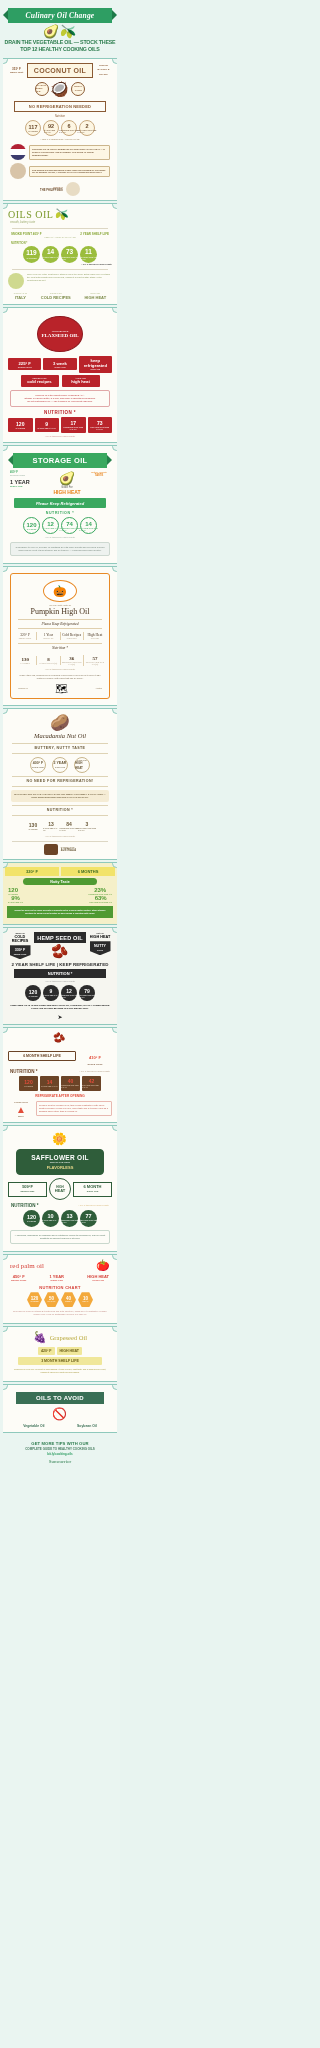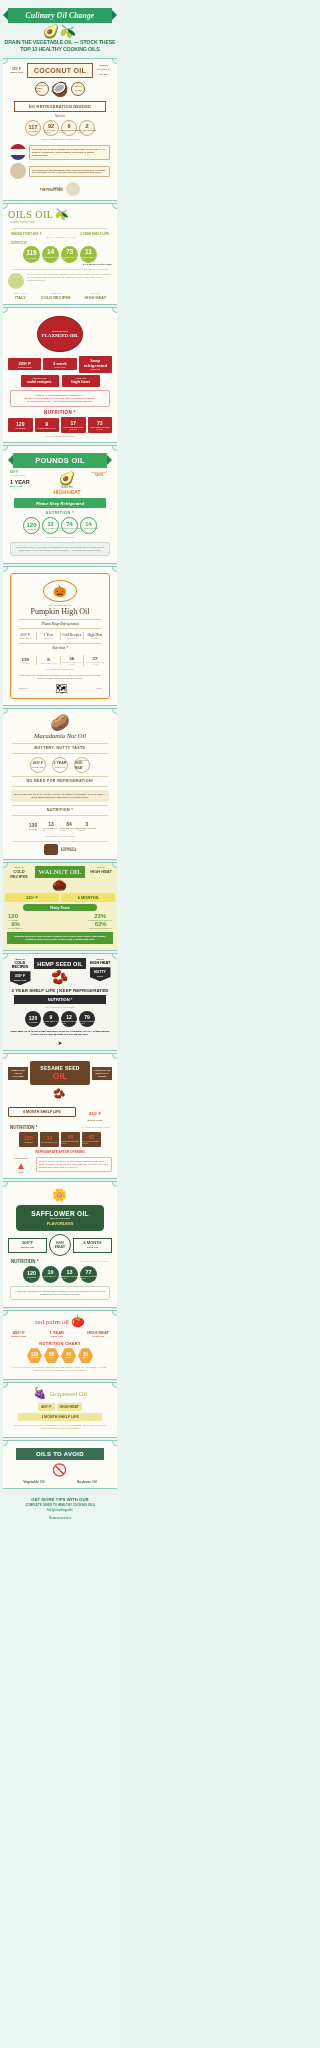--- a/index.html
+++ b/index.html
@@ -454,21 +454,21 @@
         </div>
       <div class="flax-nut" style="flex:1;">
           <b>73</b>
           <i>POLYUNSATURATED FAT (%)</i>
         </div>
     </div>
     <div class="center xtiny" style="color:#c88;margin-top:2px;">* per 1 tablespoon approximate</div>
   </div>
 
   <div class="panel">
-    <div class="avo-ribbon">POUNDS OIL</div>
+    <div class="avo-ribbon">STORAGE OIL</div>
     <div class="row" style="justify-content:space-between;align-items:flex-start;padding:0 2px;">
       <div style="width:36px;">
         <div class="tiny avo-green" style="font-weight:bold;">400° F</div>
         <div class="xtiny" style="color:#9bb0a2;">SMOKE POINT</div>
         <div style="font-size:5.5px;font-weight:bold;color:#333;margin-top:2px;">1 YEAR</div>
         <div class="xtiny avo-green" style="font-weight:bold;">SHELF LIFE</div>
       </div>
       <div class="center" style="width:38px;">
         <div style="font-size:13px;">🥑</div>
         <div class="tiny" style="color:#555;">Good For</div>
@@ -578,34 +578,20 @@
     <div class="row" style="gap:3px;">
       <div style="width:14px;height:11px;border-radius:2px;background:#6b4427;"></div>
       <div>
         <div class="xtiny cap" style="color:#8a7a5a;">POPULAR IN</div>
         <div class="tiny cap" style="color:#6b5a3a;">AUSTRALIA</div>
       </div>
     </div>
   </div>
 
   <div class="panel wal-band">
-    <div class="row" style="align-items:flex-start;">
-      <div class="center" style="width:28px;">
-        <div class="xtiny" style="font-style:italic;color:#6b7a3a;">Good For</div>
-        <div style="font-size:4px;font-weight:bold;color:#3c5a22;">COLD RECIPES</div>
-      </div>
-      <div style="flex:1;">
-        <div class="wal-title">WALNUT OIL</div>
-        <div class="center" style="font-size:12px;">🌰</div>
-      </div>
-      <div class="center" style="width:28px;">
-        <div class="xtiny" style="font-style:italic;color:#6b7a3a;">Not For</div>
-        <div style="font-size:4px;font-weight:bold;color:#3c5a22;">HIGH HEAT</div>
-      </div>
-    </div>
     <div class="row" style="gap:2px;margin-top:1px;">
       <div class="wal-chip"><span>320° F</span></div>
       <div class="wal-chip"><span>6 MONTHS</span></div>
     </div>
     <div class="center" style="background:#4f9a32;color:#fff;font-size:3.6px;font-weight:bold;padding:1.5px 0;margin:2px 18px;border-radius:6px;">Nutty Taste</div>
     <div class="row" style="justify-content:space-between;padding:0 3px;margin-top:2px;">
       <div class="wal-stat">
           <b>120</b>
           <i>CALORIES</i>
         </div>
@@ -663,28 +649,20 @@
       <div class="hemp-coin">
           <b>79</b>
           <i>POLYUNSATURATED FAT (%)</i>
         </div>
     </div>
     <div class="center xtiny" style="margin:3px 2px;font-weight:bold;">HEMP SEED OIL IS OFTEN COMPARED WITH OLIVE OIL, HOWEVER, IT HAS A LOWER SMOKE POINT AND SHOULD BE USED IN COLD DISHES ONLY.</div>
     <div class="center" style="font-size:6px;color:#2b2b2b;">➤</div>
   </div>
 
   <div class="panel">
-    <div class="row" style="align-items:center;gap:1px;">
-      <div class="ses-side">GREAT FOR ASIAN FLAVORS</div>
-      <div class="ses-plaque" style="flex:1;margin:3px 1px;">
-        <div class="l1">SESAME SEED</div>
-        <div class="l2">OIL</div>
-      </div>
-      <div class="ses-side">POPULAR FOR STIR-FRY &amp; FRYING</div>
-    </div>
     <div class="center" style="font-size:10px;">🫘</div>
     <div class="row" style="gap:2px;margin-top:2px;">
       <div class="ses-bar" style="flex:1;">6 MONTH SHELF LIFE</div>
       <div class="center" style="width:34px;">
         <span style="color:#e24d3a;font-size:4px;font-weight:bold;">410° F</span>
         <div class="xtiny" style="color:#6b4427;">SMOKE POINT</div>
       </div>
     </div>
     <div class="row" style="justify-content:space-between;padding:0 2px;margin-top:3px;">
       <div style="font-size:4.5px;font-weight:bold;color:#6b4427;">NUTRITION *</div>
@@ -757,21 +735,21 @@
           <b>77</b>
           <i>POLYUNSATURATED FAT (%)</i>
         </div>
     </div>
     <div class="note-box center" style="border-color:#c9d8cd;">
       <div class="xtiny" style="color:#5a7a66;font-style:italic;">A flavorless, wholesome oil. Safflower Oil is nutritionally similar to sunflower oil, and is a great substitute for coconut and oils in stir-fries.</div>
     </div>
   </div>
 
   <div class="panel">
-    <div class="row" style="align-items:center;padding:0 2px;">
+    <div class="row" style="justify-content:space-between;align-items:center;padding:0 2px;">
       <div class="palm-title">red palm oil</div>
       <div style="font-size:11px;">🍅</div>
     </div>
     <div class="row" style="justify-content:space-between;padding:0 3px;margin-top:2px;">
       <div class="palm-chip"><span>450° F</span><div class="xtiny">SMOKE POINT</div></div>
       <div class="palm-chip"><span>1 YEAR</span><div class="xtiny">SHELF LIFE</div></div>
       <div class="palm-chip"><span>HIGH HEAT</span><div class="xtiny">GOOD FOR</div></div>
     </div>
     <div class="center" style="font-size:4px;font-weight:bold;color:#d6423a;margin-top:3px;letter-spacing:0.3px;">NUTRITION CHART</div>
     <div class="row" style="margin-top:2px;gap:2px;">

